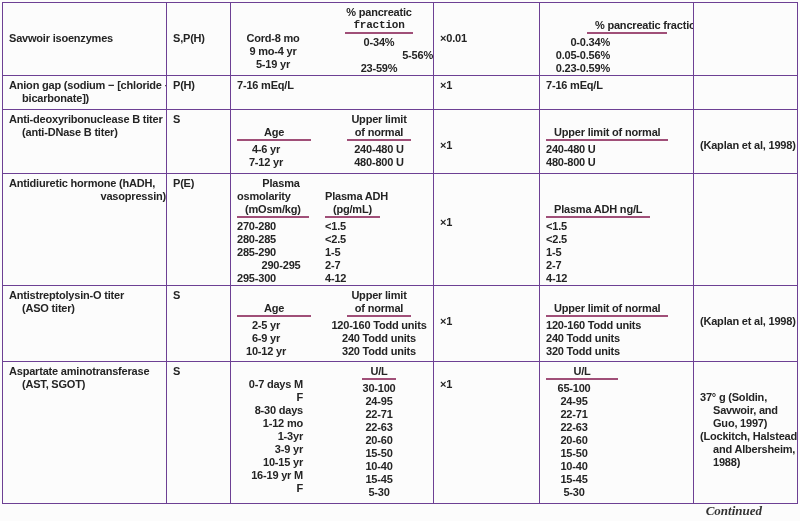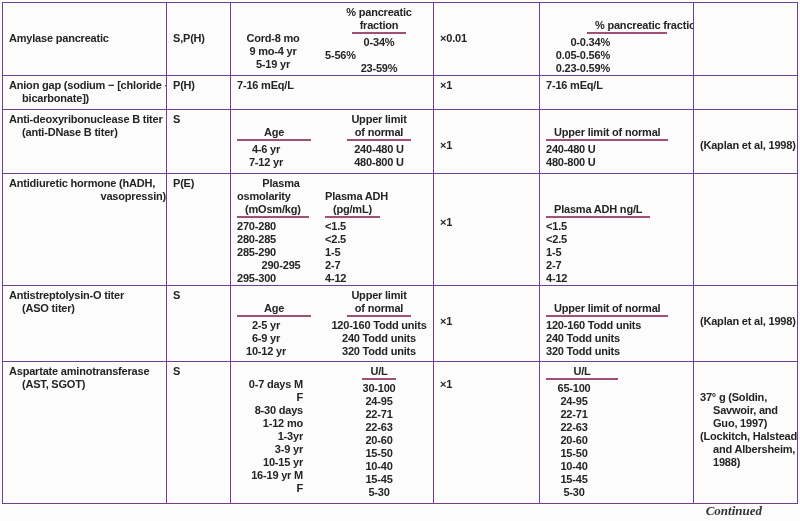--- a/index.html
+++ b/index.html
@@ -56,21 +56,21 @@
       <col style="width:106px">
       <col style="width:154px">
       <col style="width:104px">
     </colgroup>
     <tbody>
         <tr style="height: 70px;">
           <td class="pad">
             <div>
               <div class="ln" style="text-align: left;"><span class="txt" style="width: 1px;">&nbsp;</span></div>
               <div class="ln" style="text-align: left;"><span class="txt" style="width: 1px;">&nbsp;</span></div>
-              <div class="ln" style="text-align: left;"><span class="txt">Amylase pancreatic</span></div>
+              <div class="ln" style="text-align: left;"><span class="txt">Savwoir isoenzymes</span></div>
             </div>
           </td>
           <td class="pad">
             <div>
               <div class="ln" style="text-align: left;"><span class="txt" style="width: 1px;">&nbsp;</span></div>
               <div class="ln" style="text-align: left;"><span class="txt" style="width: 1px;">&nbsp;</span></div>
               <div class="ln" style="text-align: left;"><span class="txt">S,P(H)</span></div>
             </div>
           </td>
           <td class="pad">
@@ -80,23 +80,23 @@
                   <div class="ln" style="text-align: left;"><span class="txt" style="width: 1px; text-align: center;">&nbsp;</span></div>
                   <div class="ln" style="text-align: left;"><span class="txt" style="width: 1px; text-align: center;">&nbsp;</span></div>
                   <div class="ln" style="text-align: left;"><span class="txt" style="width: 72px; text-align: center;">Cord-8 mo</span></div>
                   <div class="ln" style="text-align: left;"><span class="txt" style="width: 72px; text-align: center;">9 mo-4 yr</span></div>
                   <div class="ln" style="text-align: left;"><span class="txt" style="width: 72px; text-align: center;">5-19 yr</span></div>
                 </div>
               </div>
               <div class="sub-conv">
                 <div>
                   <div class="ln" style="text-align: center;"><span class="txt">% pancreatic</span></div>
-                  <div class="ln u" style="text-align: center;"><span class="txt">fraction</span></div>
+                  <div class="ln u" style="text-align: center; font-family: Liberation Mono, monospace;"><span class="txt">fraction</span></div>
                   <div class="ln" style="text-align: center;"><span class="txt">0-34%</span></div>
-                  <div class="ln" style="text-align: left;"><span class="txt">5-56%</span></div>
+                  <div class="ln" style="text-align: right;"><span class="txt">5-56%</span></div>
                   <div class="ln" style="text-align: center;"><span class="txt">23-59%</span></div>
                 </div>
               </div>
             </div>
           </td>
           <td class="pad">
             <div>
               <div class="ln" style="text-align: left;"><span class="txt" style="width: 1px;">&nbsp;</span></div>
               <div class="ln" style="text-align: left;"><span class="txt" style="width: 1px;">&nbsp;</span></div>
               <div class="ln" style="text-align: left;"><span class="txt">×0.01</span></div>

